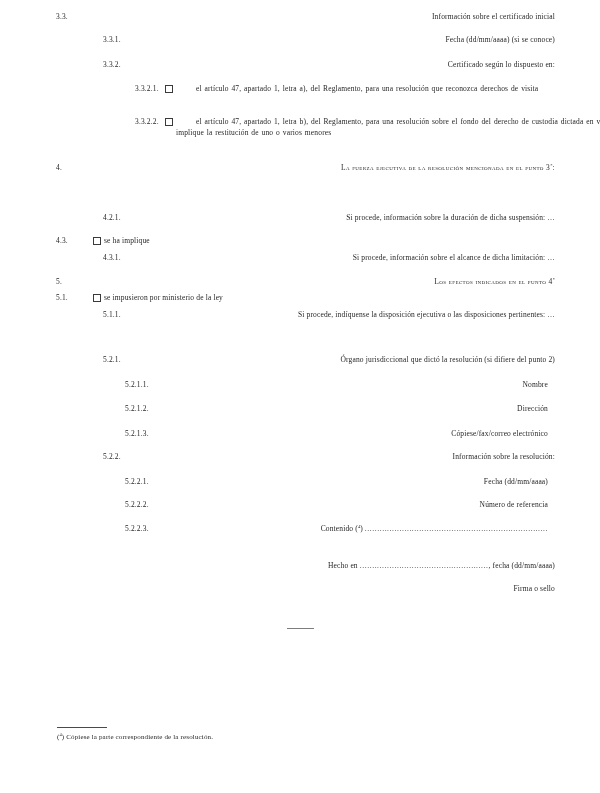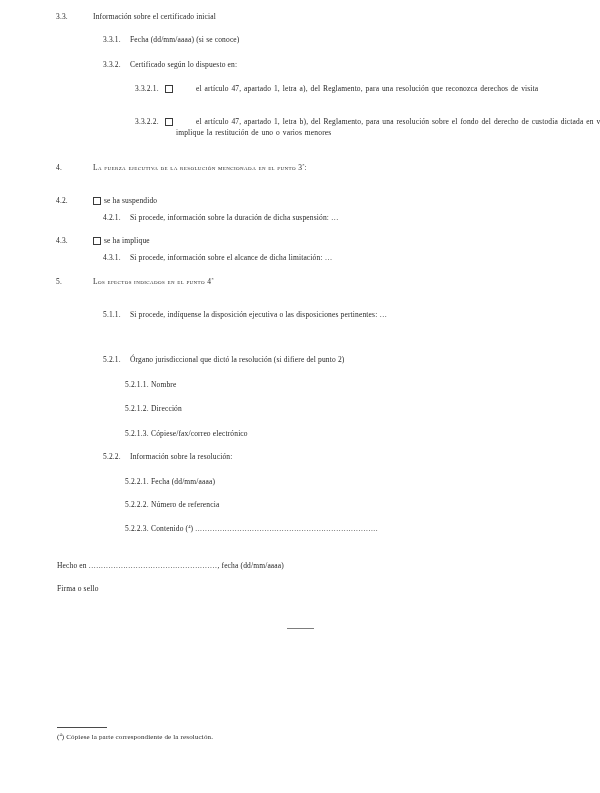--- a/index.html
+++ b/index.html
@@ -9,21 +9,21 @@
     background:#ffffff;
     font-family:"Liberation Serif","DejaVu Serif",serif;
     color:#262626;
     font-size:7.5px;
     line-height:10.5px;
     letter-spacing:0.15px;
     overflow:hidden;
   }
   .row{position:absolute;left:0;width:600px;}
   .num{position:absolute;top:0;white-space:nowrap;}
-  .txt{position:absolute;top:0;}
+  .txt{position:absolute;top:0;text-align:right;}
   
   .nA{left:56px;}  .tA{left:93px;width:462px;}
   .nB{left:103px;} .tB{left:130px;width:425px;}
   .nC{left:135px;} .tC{left:176px;width:377px;text-align:justify;word-spacing:0.8px;padding-left:20px;}
   .nD{left:125px;} .tD{left:151px;width:397px;}
   .caps{font-variant:small-caps;letter-spacing:0.4px;}
   .cb{
     position:absolute;left:-11px;top:1px;
     width:6px;height:6px;
     border:0.9px solid #3a3a3a;
@@ -81,27 +81,20 @@
       <span class="inline">el artículo 47, apartado 1, letra b), del Reglamento, para una resolución sobre el fondo del derecho de custodia dictada en virtud del artículo 29, apartado 6, del Reglamento, que implique la restitución de uno o varios menores</span>
     </span>
   </div>
 
   <div class="row" style="top:163px">
     <span class="num nA">4.</span>
     <span class="txt tA caps"><span class="inline">La fuerza ejecutiva de la resolución mencionada en el punto 3</span><sup class="ref">*</sup><span class="inline">:</span></span>
   </div>
 
 
-  <div class="row" style="top:196px">
-    <span class="num nA">4.2.</span>
-    <span class="txt hang" style="left:104px;width:450px">
-      <span class="cb"></span>
-      <span class="inline">se ha suspendido</span>
-    </span>
-  </div>
 
   <div class="row" style="top:213px">
     <span class="num nB">4.2.1.</span>
     <span class="txt tB">Si procede, información sobre la duración de dicha suspensión: …</span>
   </div>
 
   <div class="row" style="top:236px">
     <span class="num nA">4.3.</span>
     <span class="txt hang" style="left:104px;width:450px">
       <span class="cb"></span>
@@ -112,20 +105,27 @@
   <div class="row" style="top:253px">
     <span class="num nB">4.3.1.</span>
     <span class="txt tB">Si procede, información sobre el alcance de dicha limitación: …</span>
   </div>
 
   <div class="row" style="top:277px">
     <span class="num nA">5.</span>
     <span class="txt tA caps"><span class="inline">Los efectos indicados en el punto 4</span><sup class="ref">*</sup></span>
   </div>
 
+  <div class="row" style="top:293px">
+    <span class="num nA">5.1.</span>
+    <span class="txt hang" style="left:104px;width:450px">
+      <span class="cb"></span>
+      <span class="inline">se impusieron por ministerio de la ley</span>
+    </span>
+  </div>
 
   <div class="row" style="top:310px">
     <span class="num nB">5.1.1.</span>
     <span class="txt tB">Si procede, indíquense la disposición ejecutiva o las disposiciones pertinentes: …</span>
   </div>
 
 
   <div class="row" style="top:355px">
     <span class="num nB">5.2.1.</span>
     <span class="txt tB">Órgano jurisdiccional que dictó la resolución (si difiere del punto 2)</span>

